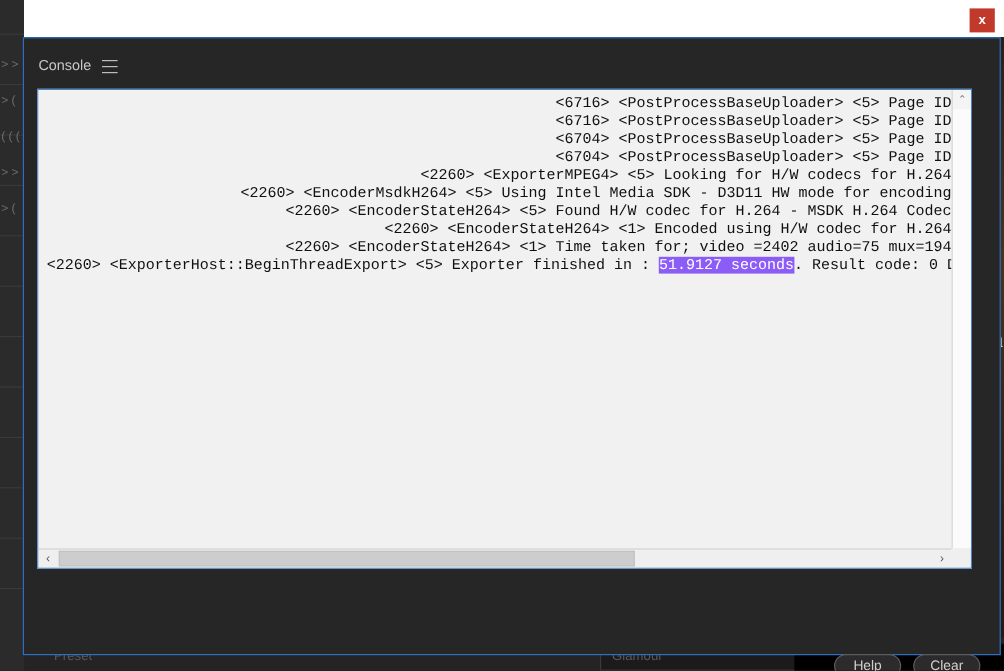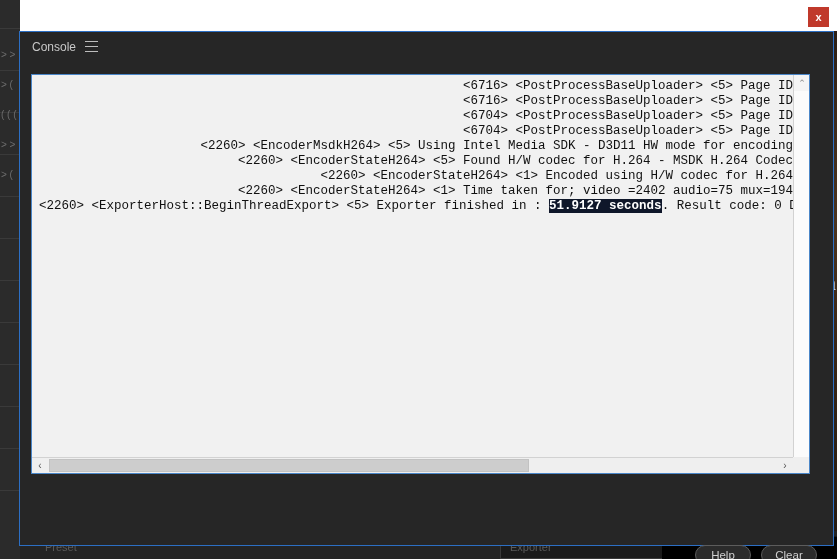--- a/index.html
+++ b/index.html
@@ -129,21 +129,21 @@
     border: 1px solid #2c6fc4;
     box-sizing: border-box;
     z-index: 20;
   }
 
   #console-titlebar {
     position: absolute;
     left: 0; top: 0;
     width: 100%; height: 29px;
     display: flex;
-    align-items: center;
+    align-items: flex-end;
     padding-left: 12px;
     box-sizing: border-box;
   }
   #console-title {
     color: #c8c8c8;
     font-size: 12px;
     margin-right: 9px;
   }
   #console-menu-icon {
     width: 13px;
@@ -181,23 +181,22 @@
     text-align: right;
   }
   .log-line {
     font-family: "Liberation Mono", monospace;
     font-size: 12.5px;
     line-height: 15px;
     color: #101010;
     white-space: pre;
   }
   .log-line .sel {
-    background: #0f172a;
+    background: #8b5cf6;
     color: #ffffff;
-    font-weight: bold;
   }
 
   
   #log-vscroll {
     position: absolute;
     right: 0; top: 0;
     width: 16px; bottom: 16px;
     background: #f4f4f4;
     border-left: 1px solid #d2d2d2;
     box-sizing: border-box;
@@ -357,21 +356,21 @@
 1
 e
 o
 s
 yn</div>
   </div>
 
   <div class="bg-bottom-row">
     <div class="bg-bottom-label" style="left:25px">Preset</div>
     <div class="bg-bottom-field" style="left:480px; width:265px"></div>
-    <div class="bg-bottom-label" style="left:490px">Exporter</div>
+    <div class="bg-bottom-label" style="left:490px">Glamour</div>
 
     <div class="bg-bottom-blackbox"></div>
   </div>
 
 </div>
 
 <div id="close-button">x</div>
 
 <div id="console-dialog">
 
@@ -384,20 +383,21 @@
     </span>
   </div>
 
   <div id="log-panel">
 
     <div id="log-text-area">
       <div class="log-line">&lt;6716&gt; &lt;PostProcessBaseUploader&gt; &lt;5&gt; Page ID</div>
       <div class="log-line">&lt;6716&gt; &lt;PostProcessBaseUploader&gt; &lt;5&gt; Page ID</div>
       <div class="log-line">&lt;6704&gt; &lt;PostProcessBaseUploader&gt; &lt;5&gt; Page ID</div>
       <div class="log-line">&lt;6704&gt; &lt;PostProcessBaseUploader&gt; &lt;5&gt; Page ID</div>
+      <div class="log-line">&lt;2260&gt; &lt;ExporterMPEG4&gt; &lt;5&gt; Looking for H/W codecs for H.264</div>
       <div class="log-line">&lt;2260&gt; &lt;EncoderMsdkH264&gt; &lt;5&gt; Using Intel Media SDK - D3D11 HW mode for encoding</div>
       <div class="log-line">&lt;2260&gt; &lt;EncoderStateH264&gt; &lt;5&gt; Found H/W codec for H.264 - MSDK H.264 Codec</div>
       <div class="log-line">&lt;2260&gt; &lt;EncoderStateH264&gt; &lt;1&gt; Encoded using H/W codec for H.264</div>
       <div class="log-line">&lt;2260&gt; &lt;EncoderStateH264&gt; &lt;1&gt; Time taken for; video =2402 audio=75 mux=194</div>
       <div class="log-line"><span>&lt;2260&gt; &lt;ExporterHost::BeginThreadExport&gt; &lt;5&gt; Exporter finished in : </span><span class="sel">51.9127 seconds</span><span>. Result code: 0 Destinati</span></div>
     </div>
 
     <div id="log-vscroll">
       <div class="sb-btn">
           <span>⌃</span>

